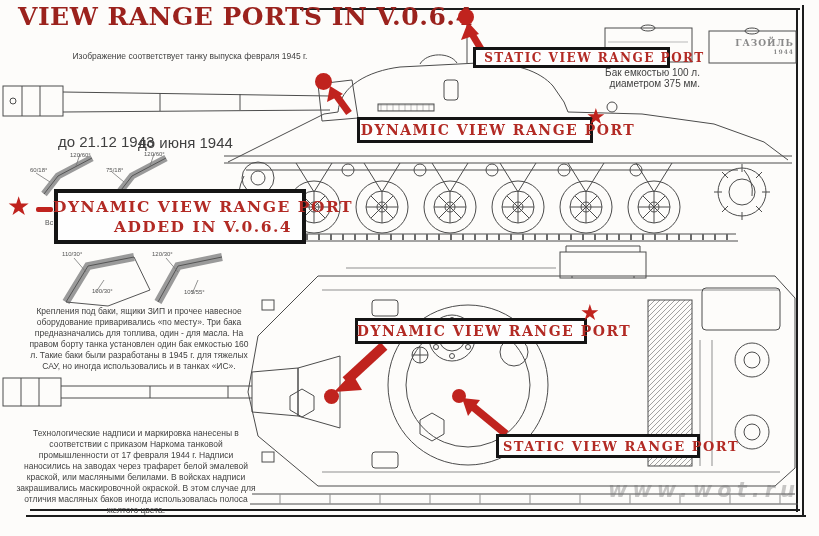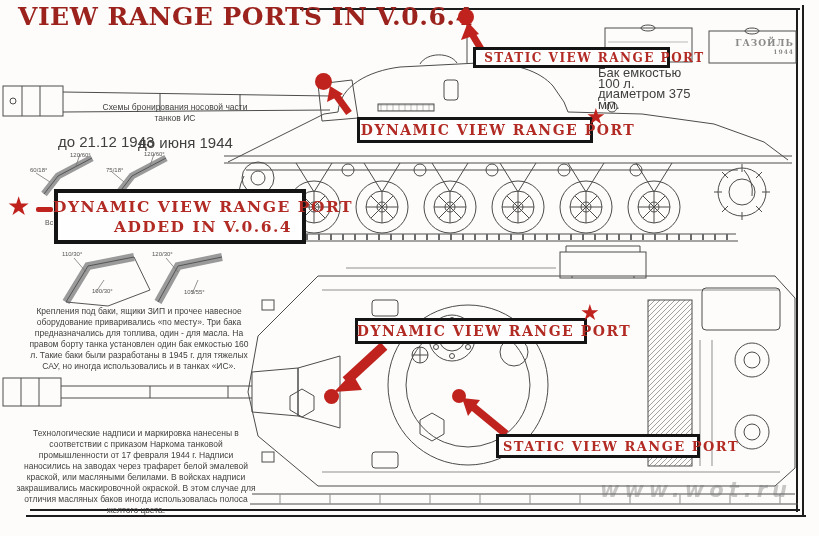--- a/index.html
+++ b/index.html
@@ -17,28 +17,28 @@
   .armor-label{font-size:6px;color:#555;white-space:nowrap;}
   .callout{
     background:#fefefe;border:3px solid #141414;display:flex;align-items:center;justify-content:center;
     font-family:"DejaVu Serif",serif;font-weight:700;color:#b22a24;letter-spacing:1.5px;
     text-align:center;box-sizing:border-box;white-space:nowrap;padding-left:46px;
   }
   .callout.two-line{flex-direction:column;line-height:1.25;}
   .dot{background:#c0231e;border-radius:50%;}
   .star{color:#c0231e;line-height:1;font-family:"DejaVu Sans",sans-serif;}
   .dash{background:#c0231e;border-radius:2px;}
-  .tanklabel{font-size:13px;line-height:10.5px;text-align:left;color:#3f3f3f;}
+  .tanklabel{font-size:10px;line-height:10.5px;text-align:right;color:#3f3f3f;}
   .stencil{
     font-family:"DejaVu Serif",serif;font-weight:700;color:#8a8a8a;text-align:right;
     letter-spacing:1px;
   }
   .watermark{
     font-family:"DejaVu Sans",sans-serif;font-weight:700;font-style:italic;
-    font-size:21px;letter-spacing:5px;color:rgba(110,110,110,.38);white-space:nowrap;
+    font-size:21px;letter-spacing:5px;color:rgba(110,110,110,.38);white-space:nowrap;margin-left:8px;
   }
 </style>
 </head>
 <body>
 
 <div class="canvas">
 
   <svg class="abs" style="left:0;top:0" width="819" height="536" viewBox="0 0 819 536">
     <defs>
       <pattern id="hatch" width="5" height="5" patternUnits="userSpaceOnUse">
@@ -234,25 +234,22 @@
       <polygon points="330,86 343,94 327,102" stroke="none"></polygon>
       <line x1="384" y1="346" x2="346" y2="381" stroke-width="10"></line>
       <polygon points="334,392 352,373 362,390" stroke="none"></polygon>
       <line x1="506" y1="434" x2="472" y2="406" stroke-width="8"></line>
       <polygon points="462,398 480,400 468,416" stroke="none"></polygon>
     </g>
   </svg>
 
   <div class="abs title" style="left:18px;top:2px">VIEW RANGE PORTS IN V.0.6.4</div>
 
-
-  <div class="abs ru" style="left:55px;top:102px;width:240px">
-    <span>Схемы бронирования носовой части</span><br>
-    <span>танков ИС</span>
-  </div>
+  <div class="abs ru" style="left:42px;top:51px;width:296px">Изображение соответствует танку выпуска февраля 1945 г.</div>
+
   <div class="abs ru-sm" style="left:58px;top:133px">до 21.12 1943</div>
   <div class="abs ru-sm" style="left:138px;top:134px">до июня 1944</div>
 
   <div class="abs armor-label" style="left:70px;top:152px">120/60°</div>
   <div class="abs armor-label" style="left:30px;top:167px">60/18°</div>
   <div class="abs armor-label" style="left:144px;top:151px">120/60°</div>
   <div class="abs armor-label" style="left:106px;top:167px">75/18°</div>
   <div class="abs armor-label" style="left:62px;top:251px">110/30°</div>
   <div class="abs armor-label" style="left:92px;top:288px">100/30°</div>
   <div class="abs armor-label" style="left:152px;top:251px">120/30°</div>

